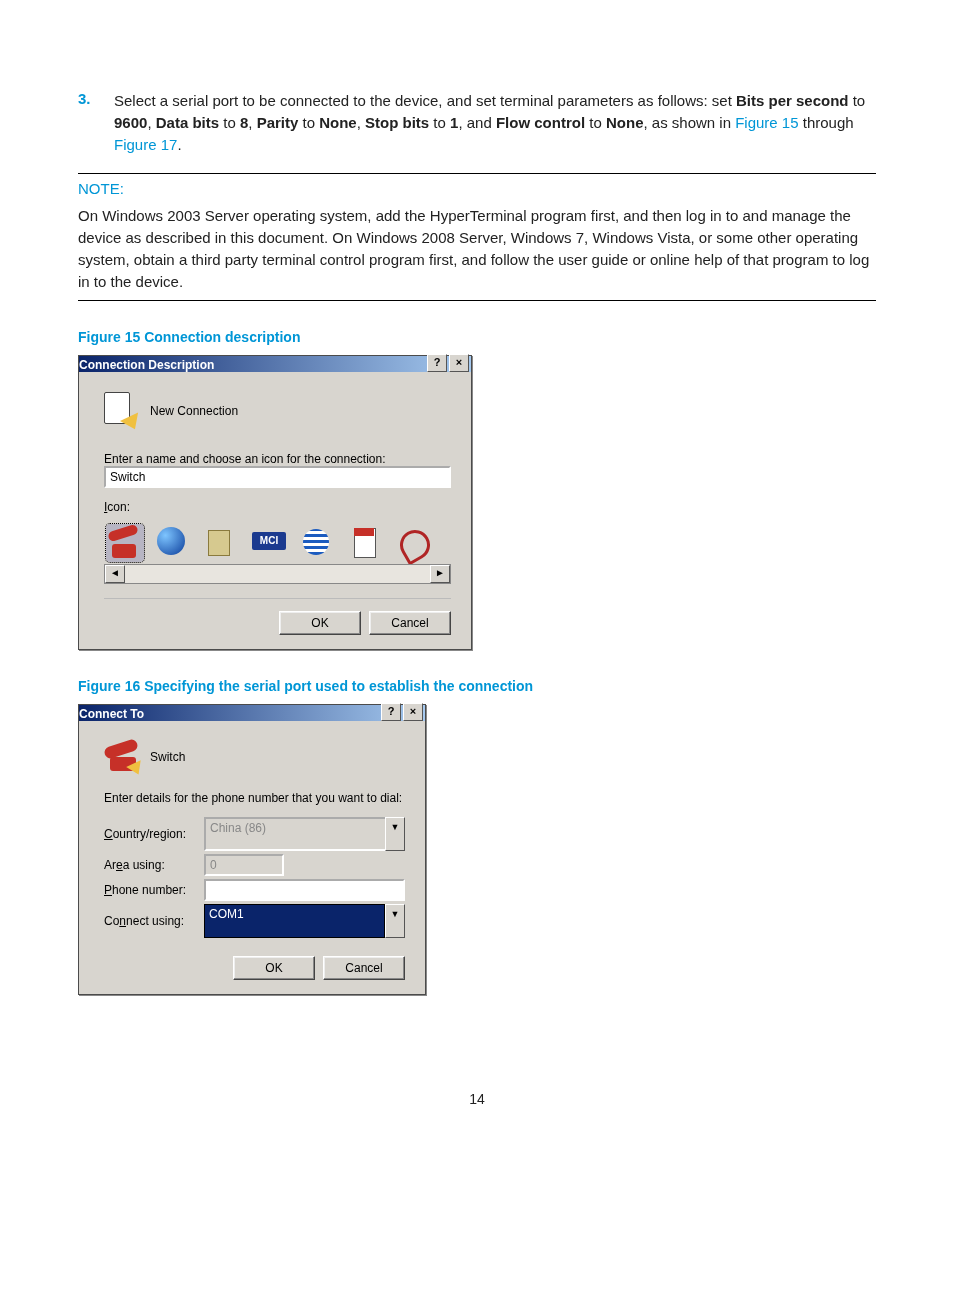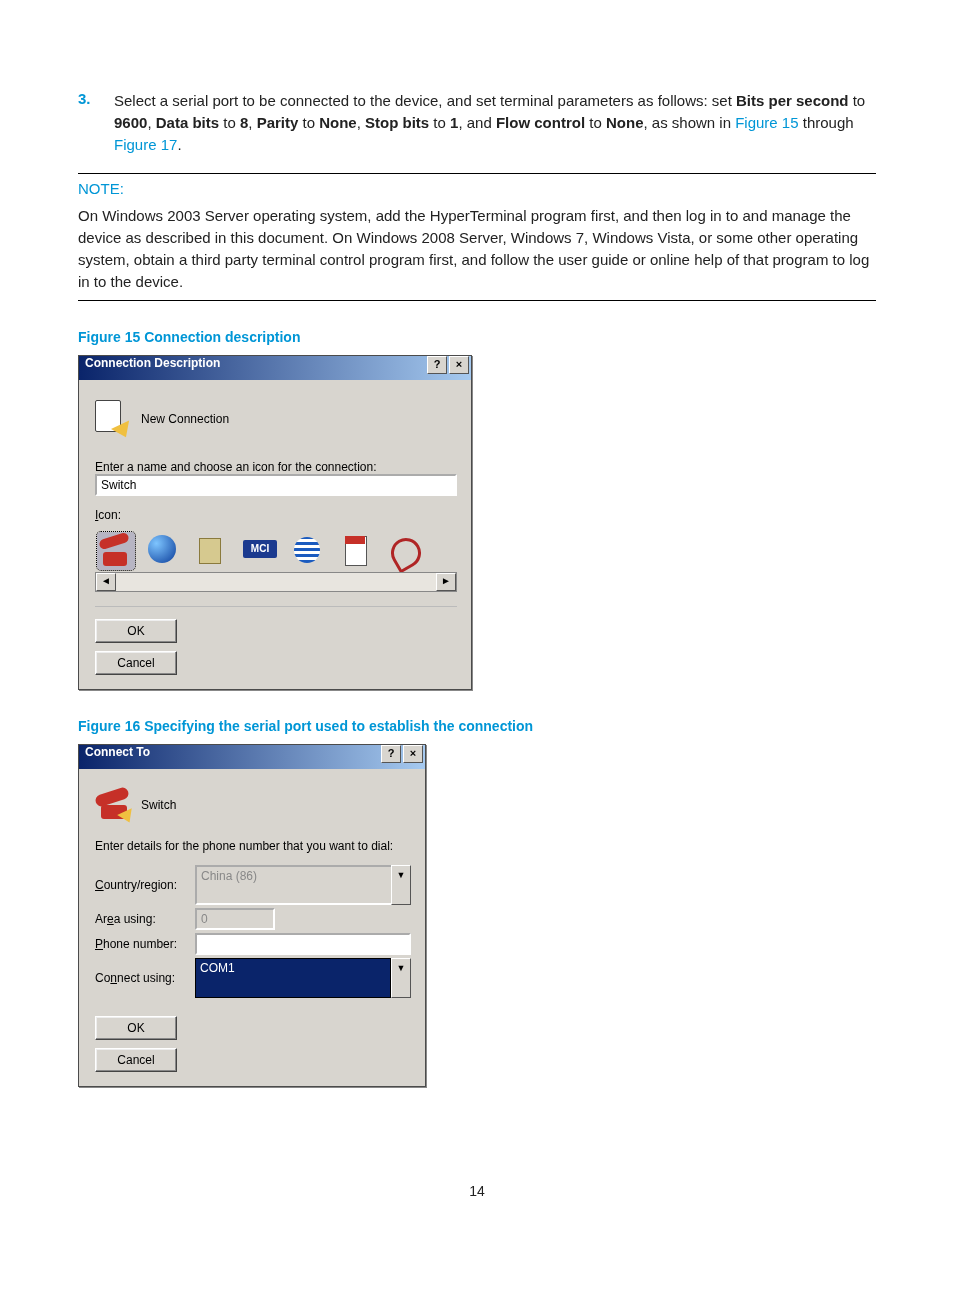--- a/index.html
+++ b/index.html
@@ -62,46 +62,47 @@
     background: #d8d5cf;
     box-shadow: 1px 1px 0 #888;
     font-family: Tahoma, Arial, sans-serif;
     font-size: 12px;
     color: #000;
   }
   .dlg1 { width: 392px; }
   .dlg2 { width: 346px; }
   .titlebar {
     display: flex;
-    align-items: flex-start;
-    height: 24px;
+    align-items: flex-end;
+    height: 16px;
     background: linear-gradient(to right, #0a246a, #a6caf0);
     color: #fff;
     font-weight: bold;
     font-size: 12px;
-    padding-left: 6px;
+    padding-left: 0;
   }
   .titlebar .spacer { flex: 1; }
   .tbtn {
     width: 18px;
     height: 16px;
     margin-right: 2px;
     background: #d8d5cf;
     border: 1px solid #fff;
     border-right-color: #555;
     border-bottom-color: #555;
     color: #000;
     font-size: 11px;
     font-weight: bold;
     text-align: center;
     line-height: 14px;
     font-family: Arial;
   }
   .dlg-body {
-    padding: 14px 14px 14px 16px;
+    padding: 14px 20px 14px 16px;
+    margin-left: 9px;
   }
   .conn-row {
     display: flex;
     align-items: center;
     margin: 6px 0 22px 0;
   }
   .conn-icon {
     width: 38px; height: 38px;
     margin-right: 8px;
     position: relative;
@@ -202,21 +203,20 @@
     font-size:10px; text-align:center; line-height:14px; color:#000;
   }
   .sb-track { flex:1; background: repeating-linear-gradient(45deg,#e8e5df 0 2px,#ddd 2px 4px);}
   .btn-row {
     border-top: 1px solid #bbb;
     margin-top: 14px;
     padding-top: 12px;
     display: flex;
     justify-content: flex-end;
     gap: 8px;
-    flex-direction: column;
   }
   .dlg2 .btn-row { border-top: none; margin-top: 18px; padding-top:0;}
   .win-btn {
     width: 82px;
     height: 24px;
     background: #d8d5cf;
     border: 1px solid #fff;
     border-right-color:#444; border-bottom-color:#444;
     box-shadow: inset -1px -1px 0 #888, inset 1px 1px 0 #eee;
     font-size: 12px;
@@ -225,21 +225,21 @@
   .form-grid {
     display: grid;
     grid-template-columns: 100px 1fr;
     row-gap: 3px;
     align-items: center;
     margin-top: 8px;
   }
   .form-grid .lab { font-size:12px; }
   .combo {
     display:flex;
-    height:40px;
+    height:34px;
   }
   .combo-input {
     flex:1;
     border: 2px inset #fff;
     border-right:none;
     background:#fff;
     padding: 0 4px;
     font-size:12px;
     line-height:18px;
   }

